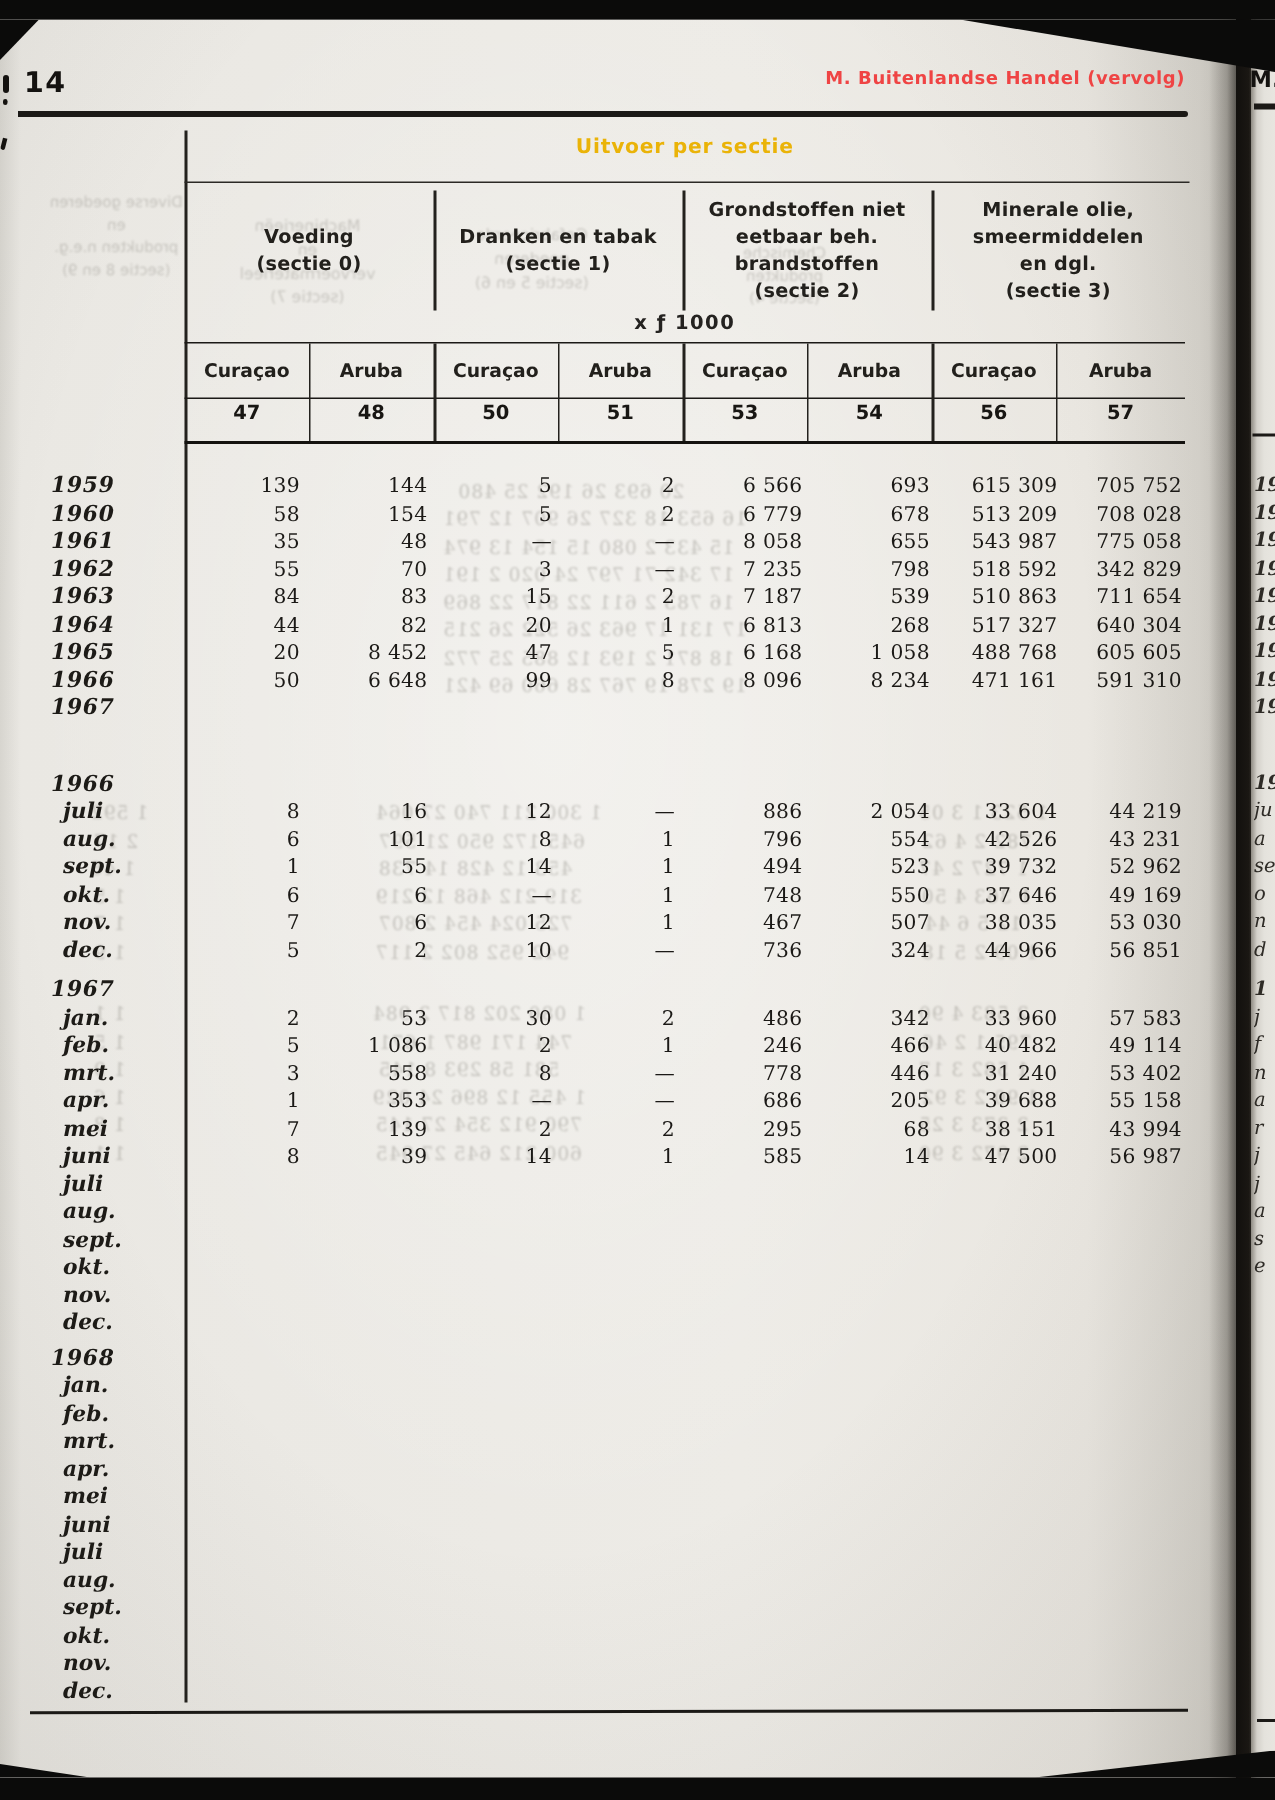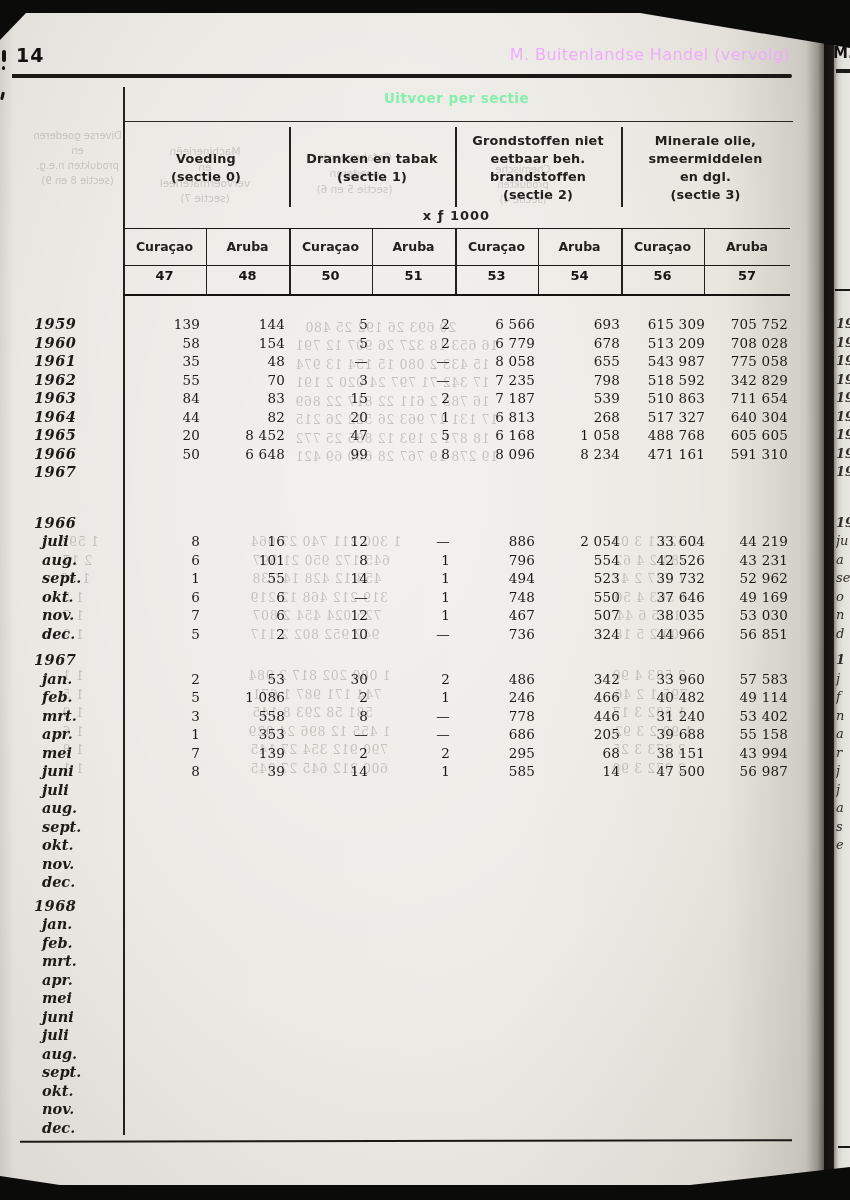--- a/index.html
+++ b/index.html
@@ -11,23 +11,23 @@
           linear-gradient(90deg, #d8d6d0 0px, #eae8e3 14px, #edebe6 60%, #eae7e1 88%, #d7d4cd 97%, #c2bfb8 100%),
           #ebe9e4;}
   .paper-shade{position:absolute;left:0;top:13px;width:824px;height:1173px;pointer-events:none;
         background:radial-gradient(ellipse at 45% 40%, rgba(255,255,255,.35) 0%, rgba(0,0,0,0) 55%, rgba(60,55,45,.10) 100%);}
   
   .rule{position:absolute;background:#1b1916;}
   .vline{position:absolute;background:#23211d;}
   .pagenum{position:absolute;left:16px;top:44px;font-family:"DejaVu Sans",sans-serif;
            font-weight:bold;font-size:19px;color:#141210;letter-spacing:1px;}
   .htitle{position:absolute;left:190px;top:45px;width:600px;text-align:right;
-          font-family:"DejaVu Sans",sans-serif;font-weight:normal;font-size:16px;color:#f0abfc;letter-spacing:.4px;}
+          font-family:"DejaVu Sans",sans-serif;font-weight:bold;font-size:12px;color:#ef4444;letter-spacing:.4px;}
   .ttitle{position:absolute;left:123px;top:90px;width:667px;text-align:center;
-          font-family:"DejaVu Sans",sans-serif;font-weight:bold;font-size:13.5px;color:#86efac;letter-spacing:.5px;}
+          font-family:"DejaVu Sans",sans-serif;font-weight:bold;font-size:13.5px;color:#eab308;letter-spacing:.5px;}
   .unit{position:absolute;left:123px;top:208px;width:667px;text-align:center;
         font-family:"DejaVu Sans",sans-serif;font-size:13px;font-weight:bold;color:#242220;letter-spacing:1px;}
   .sec{position:absolute;top:128px;height:80px;display:flex;align-items:center;justify-content:center;
        text-align:center;font-family:"DejaVu Sans",sans-serif;font-size:12.8px;font-weight:bold;
        color:#22201c;line-height:1.42;white-space:pre-line;letter-spacing:.2px;}
   .subcol{position:absolute;top:239px;height:22px;text-align:center;
           font-family:"DejaVu Sans",sans-serif;font-size:12.5px;font-weight:bold;color:#22201c;}
   .colnum{position:absolute;top:268px;height:22px;text-align:center;
           font-family:"DejaVu Sans",sans-serif;font-size:13px;font-weight:bold;color:#181613;}
   

